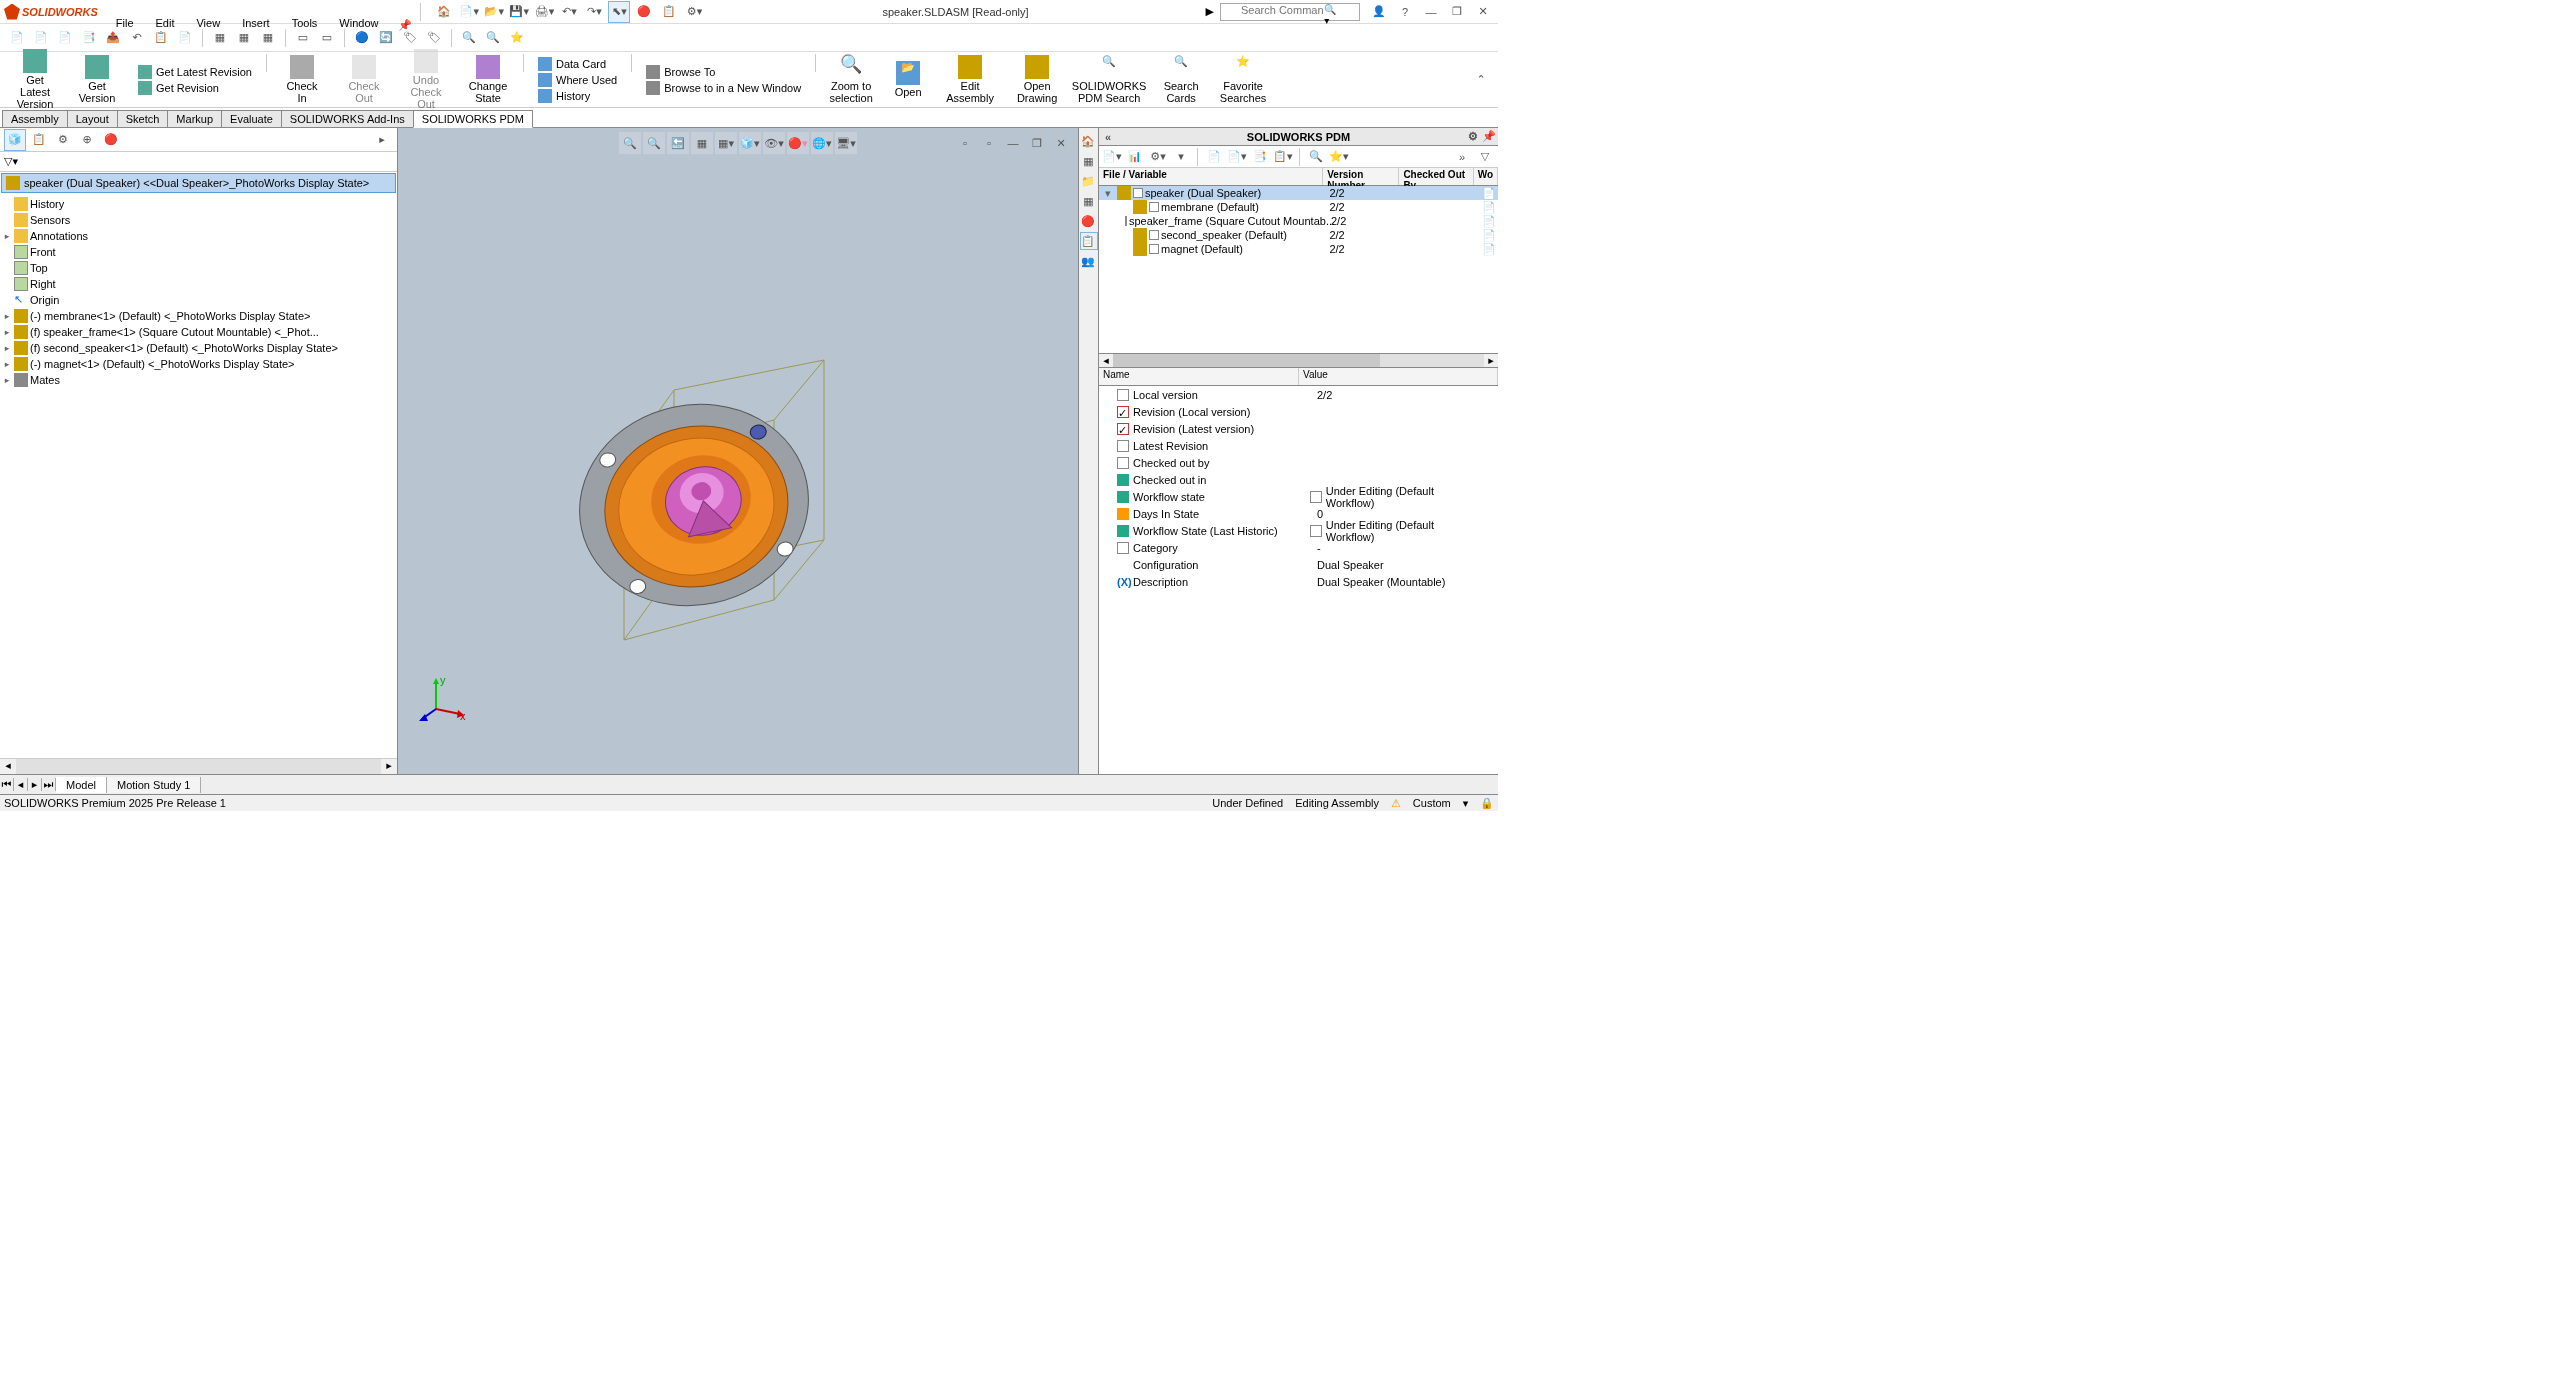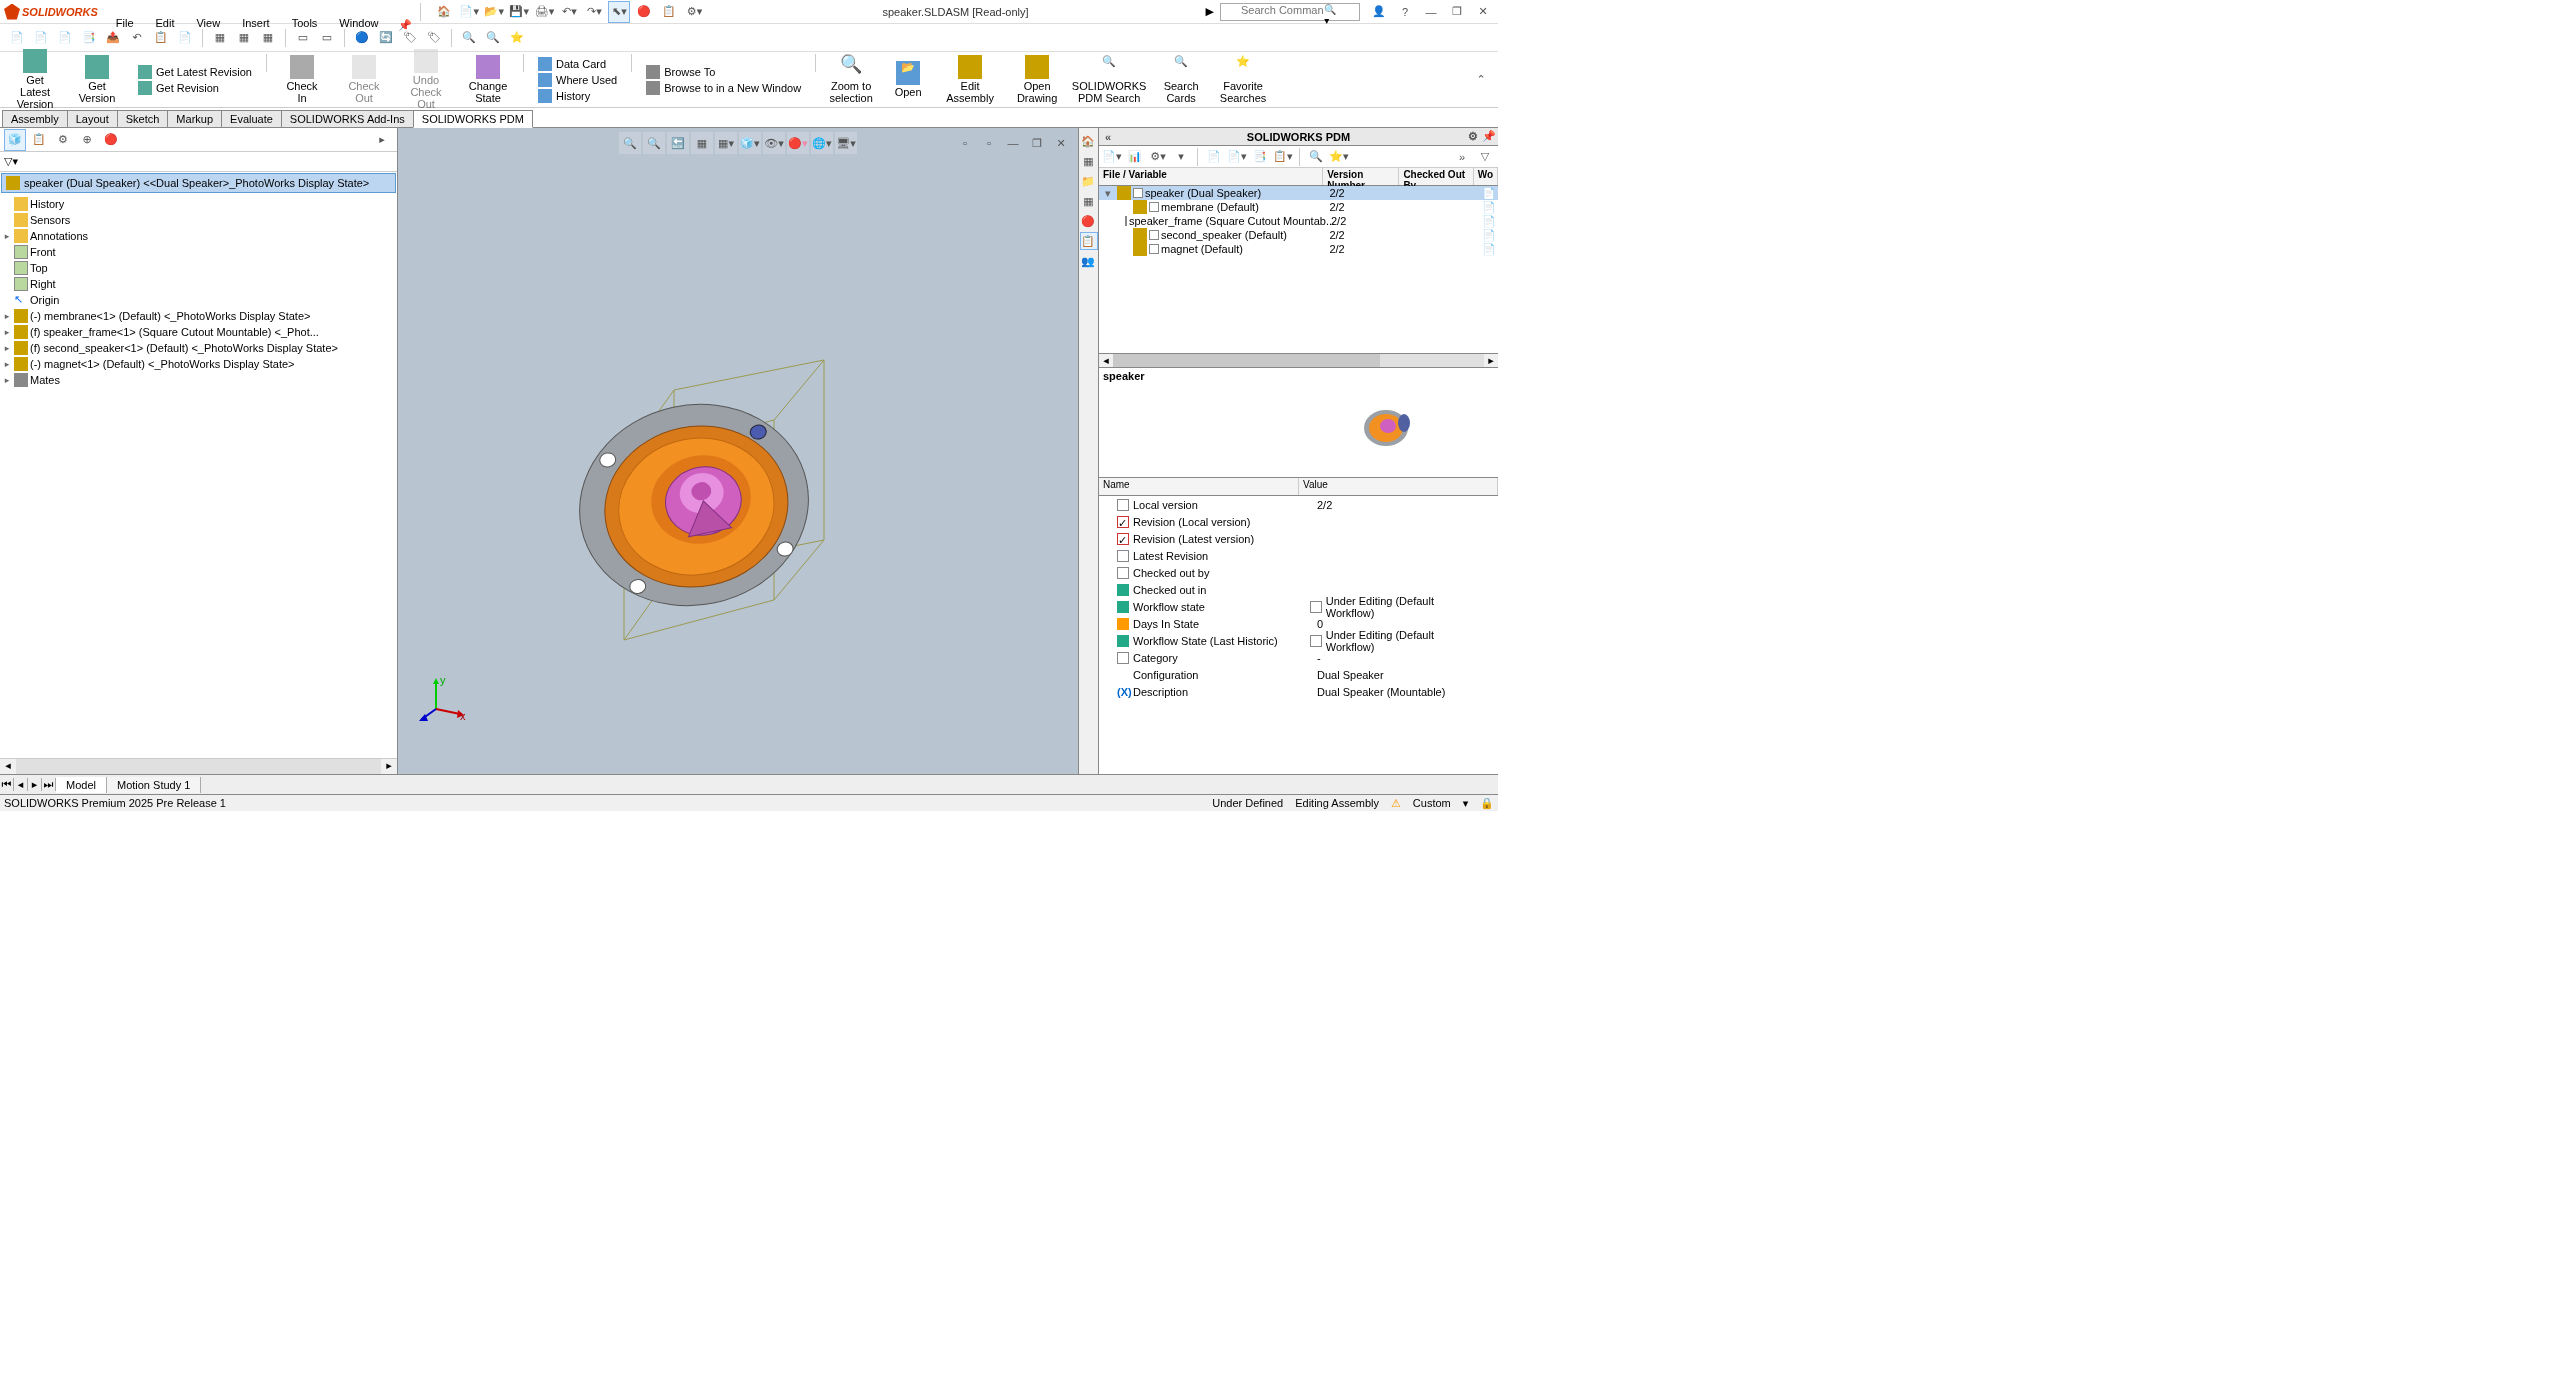--- a/index.html
+++ b/index.html
@@ -571,29 +571,20 @@
           <div style="flex:1">📄</div>
         </div>
       </div>
     <div class="rp-hscroll">
       <span style="width:14px;text-align:center">◂</span>
       <div style="flex:1;background:#e0e0e0;position:relative">
         <div style="position:absolute;left:0;width:72%;height:100%;background:#c8c8c8"></div>
       </div>
       <span style="width:14px;text-align:center">▸</span>
     </div>
-    <div class="rp-preview">
-      <div class="rp-preview-title">speaker</div>
-      <svg width="60" height="50" style="position:absolute;right:80px;top:35px">
-        <ellipse cx="28" cy="25" rx="22" ry="18" fill="#9aa0a6"></ellipse>
-        <ellipse cx="28" cy="25" rx="17" ry="14" fill="#f29022"></ellipse>
-        <ellipse cx="30" cy="23" rx="8" ry="7" fill="#d060c0"></ellipse>
-        <ellipse cx="46" cy="20" rx="6" ry="9" fill="#5060a0"></ellipse>
-      </svg>
-    </div>
     <div class="rp-props-head">
       <div style="width:200px">Name</div>
       <div style="flex:1">Value</div>
     </div>
     <div class="rp-props" id="pdm-props">
         <div class="rp-prop-row">
           <div>
             <span class="prop-icon pi-doc"></span>
             <span>Local version</span>
           </div>

